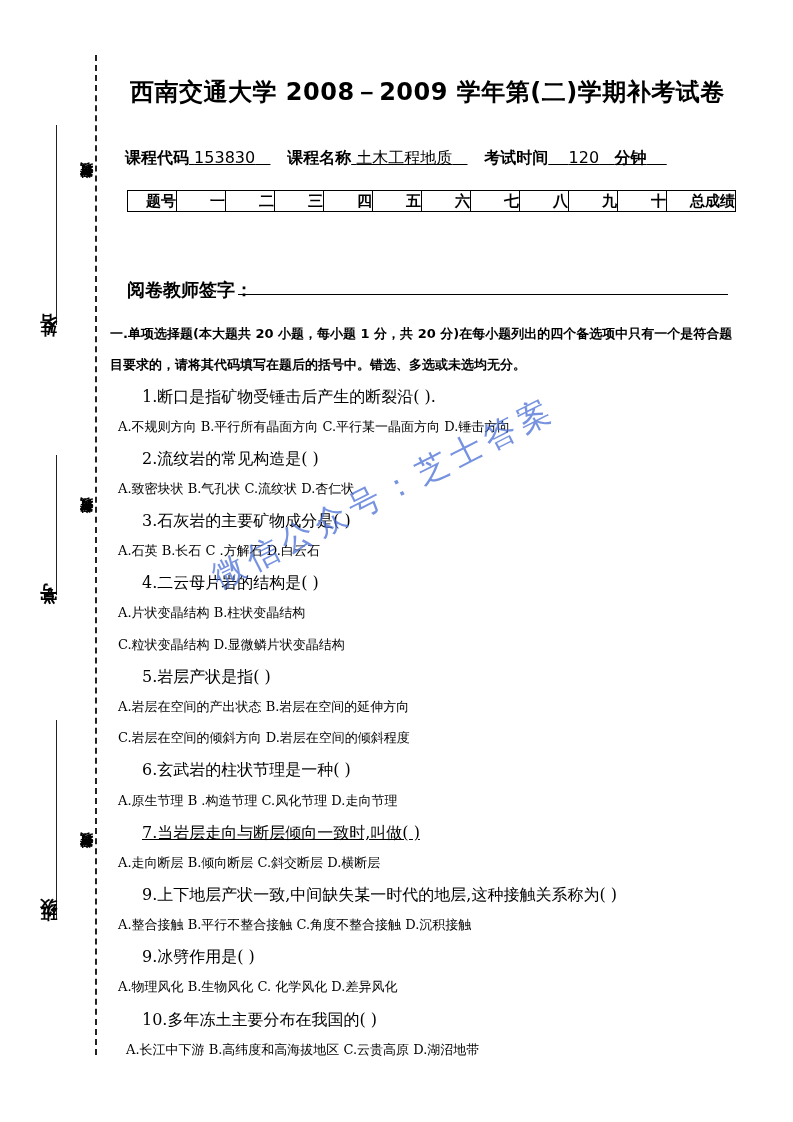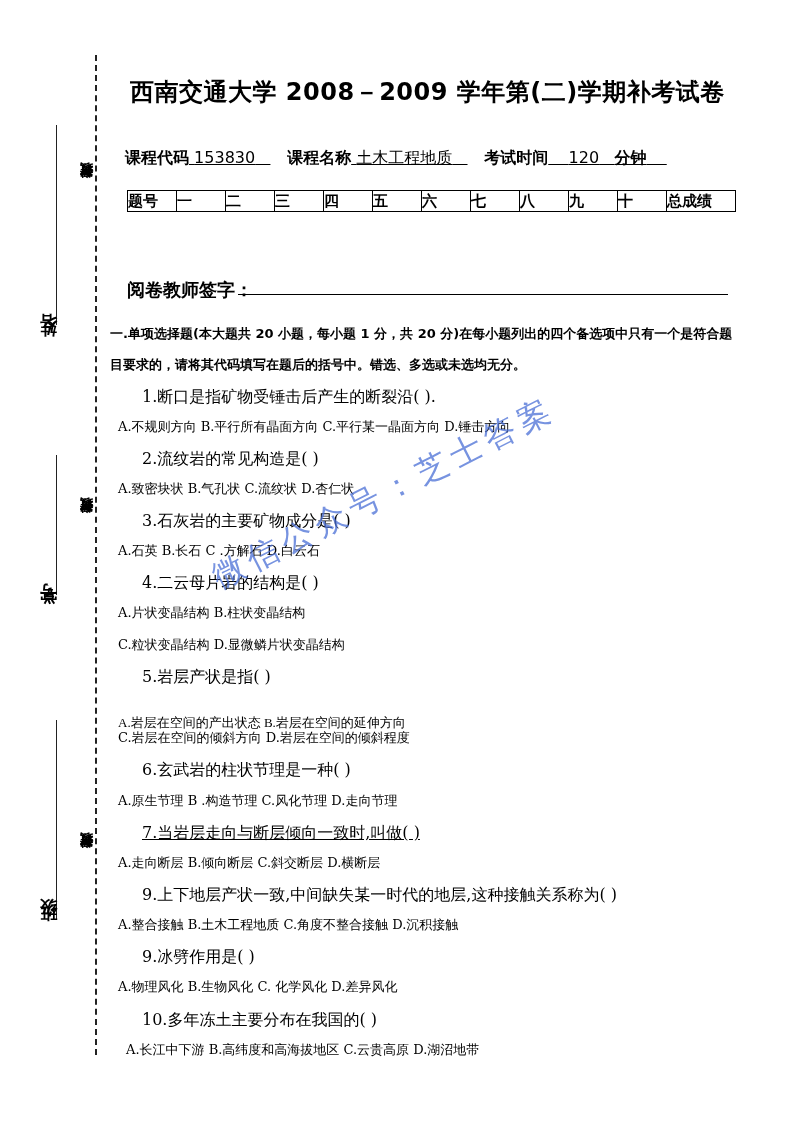--- a/index.html
+++ b/index.html
@@ -7,21 +7,21 @@
          font-family:"DejaVu Sans", "Liberation Sans", sans-serif; color:#000; }
   
   .vline { position:absolute; left:95px; top:55px; width:0; height:1000px; border-left:2px dashed #222; }
   .vlabel { position:absolute; left:78px; font-size:13px; font-weight:bold; writing-mode:vertical-rl; transform:rotate(180deg); letter-spacing:1px; }
   .vfield { position:absolute; left:36px; font-size:17px; font-weight:bold; writing-mode:vertical-rl; transform:rotate(180deg); }
   .vfield-line { position:absolute; left:56px; width:0; border-left:1px solid #222; }
   .title { position:absolute; left:130px; top:76px; font-size:24px; font-weight:bold; letter-spacing:0.5px; white-space:nowrap; }
   .info { position:absolute; top:148px; left:125px; font-size:16px; font-weight:bold; white-space:nowrap; }
   .info .u { text-decoration:underline; font-weight:normal; }
   table.score { position:absolute; left:127px; top:190px; border-collapse:collapse; font-size:15px; font-weight:bold; }
-  table.score td { border:1px solid #000; text-align:left; height:20px; padding:0; }
+  table.score td { border:1px solid #000; text-align:right; height:20px; padding:0; }
   table.score tr.r2 td { height:38px; }
   .grader { position:absolute; left:127px; top:278px; font-size:18px; font-weight:bold; }
   .grader-line { position:absolute; left:238px; top:294px; width:490px; border-bottom:1px solid #000; }
   .sec { position:absolute; left:110px; font-size:13px; font-weight:bold; white-space:nowrap; }
   .q { position:absolute; left:110px; font-size:16px; white-space:nowrap; font-family:"DejaVu Serif", serif;margin-left:32px; }
   .opt { position:absolute; left:118px; font-size:13px; white-space:nowrap; font-family:"DejaVu Serif", serif; }
   .wm { position:absolute; left:205px; top:560px; font-size:32px; color:#4a6fd6; opacity:0.75; transform-origin:left top; transform:rotate(-27deg); white-space:nowrap; letter-spacing:6px; font-family:"DejaVu Serif", serif; }
 </style>
 </head>
 <body>
@@ -78,31 +78,31 @@
 <div class="opt" style="top:480px;">A.致密块状  B.气孔状  C.流纹状  D.杏仁状</div>
 
 <div class="q" style="top:511px;">3.石灰岩的主要矿物成分是(    )</div>
 <div class="opt" style="top:542px;">A.石英  B.长石  C .方解石  D.白云石</div>
 
 <div class="q" style="top:573px;">4.二云母片岩的结构是(    )</div>
 <div class="opt" style="top:604px;">A.片状变晶结构  B.柱状变晶结构</div>
 <div class="opt" style="top:636px;">C.粒状变晶结构  D.显微鳞片状变晶结构</div>
 
 <div class="q" style="top:667px;">5.岩层产状是指(    )</div>
-<div class="opt" style="top:714px;font-family:Liberation Serif, serif;">A.岩层在空间的产出状态    B.岩层在空间的延伸方向</div>
+<div class="opt" style="top:698px;">A.岩层在空间的产出状态    B.岩层在空间的延伸方向</div>
 <div class="opt" style="top:729px;">C.岩层在空间的倾斜方向    D.岩层在空间的倾斜程度</div>
 
 <div class="q" style="top:760px;">6.玄武岩的柱状节理是一种(    )</div>
 <div class="opt" style="top:792px;">A.原生节理  B .构造节理  C.风化节理  D.走向节理</div>
 
 <div class="q" style="top:823px;text-decoration:underline;">7.当岩层走向与断层倾向一致时,叫做(       )</div>
 <div class="opt" style="top:854px;">A.走向断层   B.倾向断层    C.斜交断层  D.横断层</div>
 
 <div class="q" style="top:885px;">9.上下地层产状一致,中间缺失某一时代的地层,这种接触关系称为(     )</div>
-<div class="opt" style="top:916px;">A.整合接触  B.土木工程地质  C.角度不整合接触  D.沉积接触</div>
+<div class="opt" style="top:916px;">A.整合接触  B.平行不整合接触  C.角度不整合接触  D.沉积接触</div>
 
 <div class="q" style="top:947px;">9.冰劈作用是(      )</div>
 <div class="opt" style="top:978px;">A.物理风化  B.生物风化   C.  化学风化  D.差异风化</div>
 
 <div class="q" style="top:1010px;">10.多年冻土主要分布在我国的(       )</div>
 <div class="opt" style="top:1041px;margin-left:8px;">A.长江中下游   B.高纬度和高海拔地区  C.云贵高原 D.湖沼地带</div>
 
 <div class="wm">微信公众号：芝士答案</div>
 
 </body></html>

